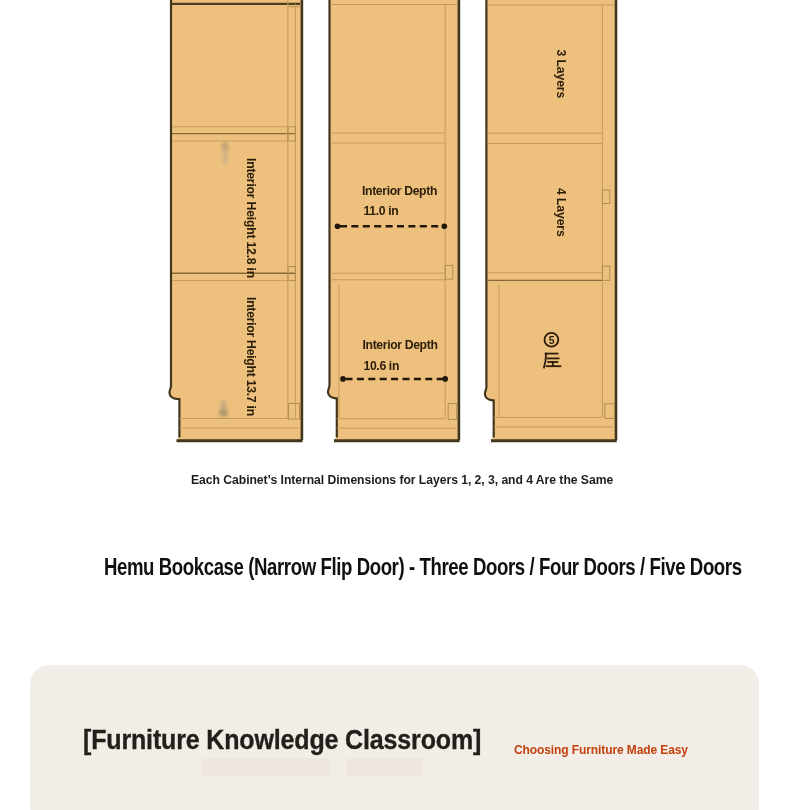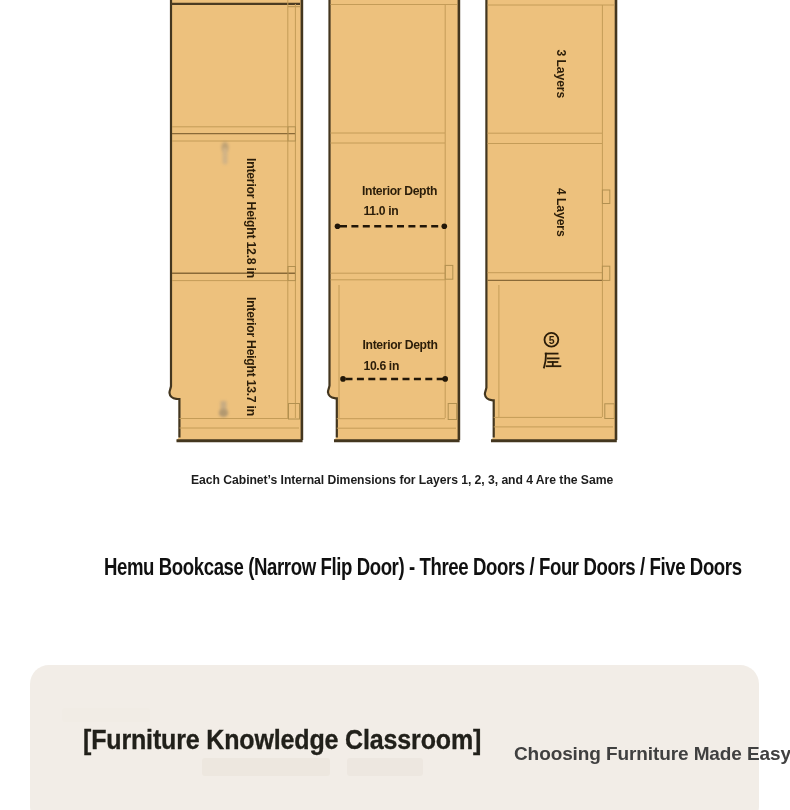--- a/index.html
+++ b/index.html
@@ -148,14 +148,14 @@
   <div class="abs" style="left:104px;top:553px;font-size:18.6px;letter-spacing:-0.4px;transform:scaleY(1.3);transform-origin:0 0;font-weight:bold;color:#101010;">Hemu Bookcase (Narrow Flip Door) - Three Doors / Four Doors / Five Doors</div>
 
   <div class="abs" style="left:29.5px;top:665px;width:729.5px;height:160px;background:#f2ede7;border-radius:19px;"></div>
 
   <div class="abs" style="left:202px;top:758px;width:128px;height:18px;background:#ede7df;border-radius:3px;"></div>
   <div class="abs" style="left:347px;top:758px;width:76px;height:18px;background:#ede7e0;border-radius:3px;"></div>
   <div class="abs" style="left:62px;top:708px;width:88px;height:14px;background:#f1ece5;border-radius:3px;"></div>
 
   <div class="abs" style="left:83px;top:722.5px;font-size:25px;letter-spacing:-0.15px;-webkit-text-stroke:0.3px #21201a;transform:scaleY(1.12);transform-origin:0 0;font-weight:bold;color:#21201a;">[Furniture Knowledge Classroom]</div>
 
-  <div class="abs" style="left:514px;top:742.5px;font-size:19px;letter-spacing:-0.1px;font-weight:bold;color:#404040;">Choosing Furniture Made Easy</div>
+  <div class="abs" style="left:514px;top:742.5px;font-size:12px;letter-spacing:-0.1px;font-weight:bold;color:#c2410c;">Choosing Furniture Made Easy</div>
 </div>
 
 </body></html>

